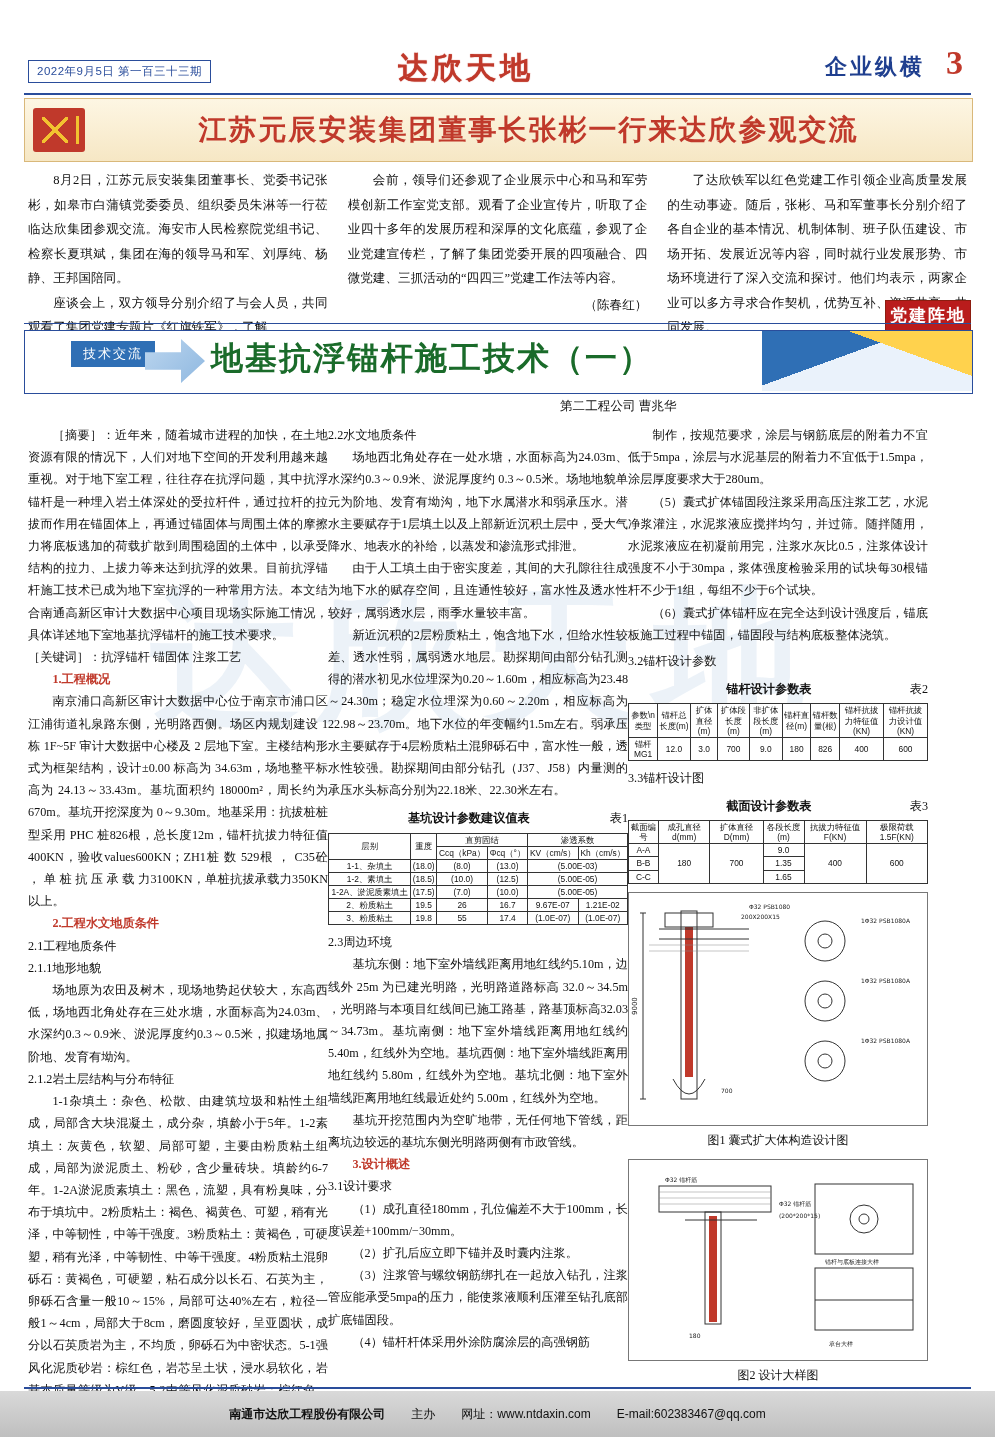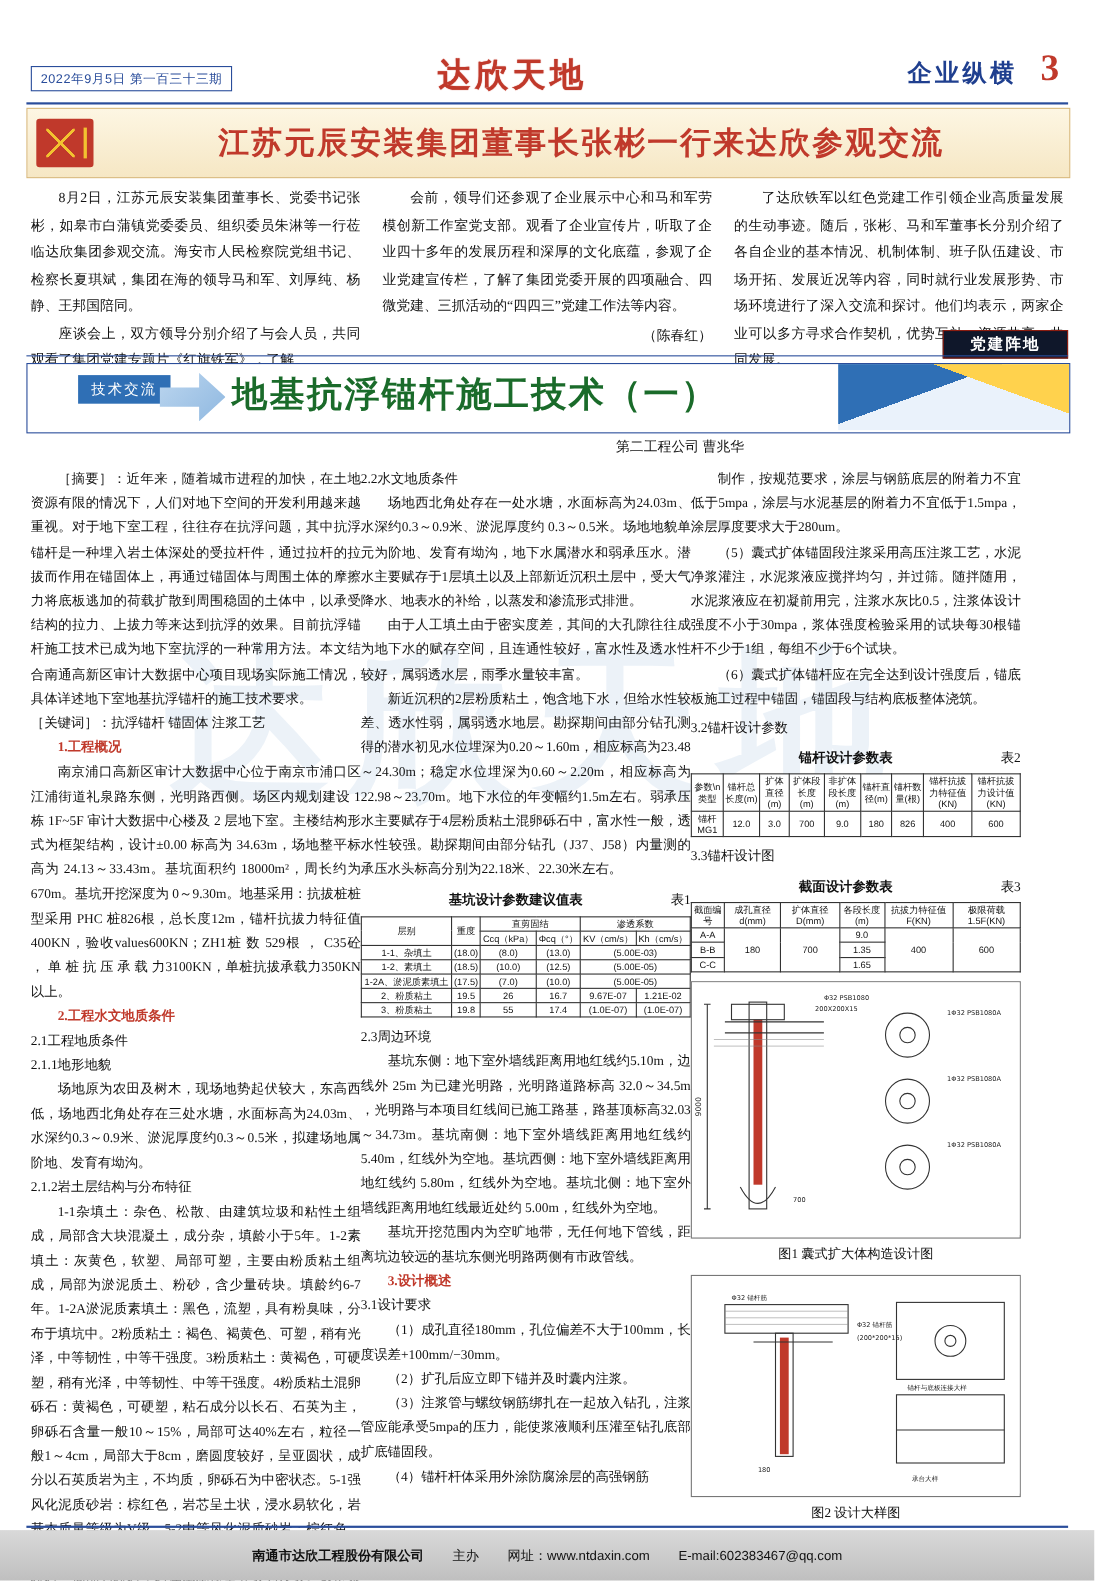--- a/index.html
+++ b/index.html
@@ -71,22 +71,22 @@
   
   .news{
     position:absolute;left:28px;top:168px;width:939px;height:150px;
     display:flex;gap:20px;
   }
   .news .col{width:300px;font-size:12.6px;line-height:1.95;text-align:justify;color:#111;}
   .news .col p{margin:0;text-indent:2em;}
   .signature{text-align:right;margin-top:2px;font-size:12.6px;}
   .badge-red{
     position:absolute;right:24px;top:300px;
-    background:#0f172a;color:#fff;font-size:14px;font-weight:bold;
-    padding:3px 24px;letter-spacing:2px;border:1px solid #8c1d10;
+    background:#b91c1c;color:#fff;font-size:17px;font-weight:bold;
+    padding:3px 4px;letter-spacing:2px;border:1px solid #8c1d10;
   }
   .rule-mid{position:absolute;left:24px;top:323px;width:947px;height:1px;background:#2a4d9b;}
 
   
   .feature{
     position:absolute;left:24px;top:330px;width:947px;height:62px;
     border:1px solid #2a4d9b;background:#ffffff;overflow:hidden;
   }
   .feature .tag{
     position:absolute;left:10px;top:10px;

